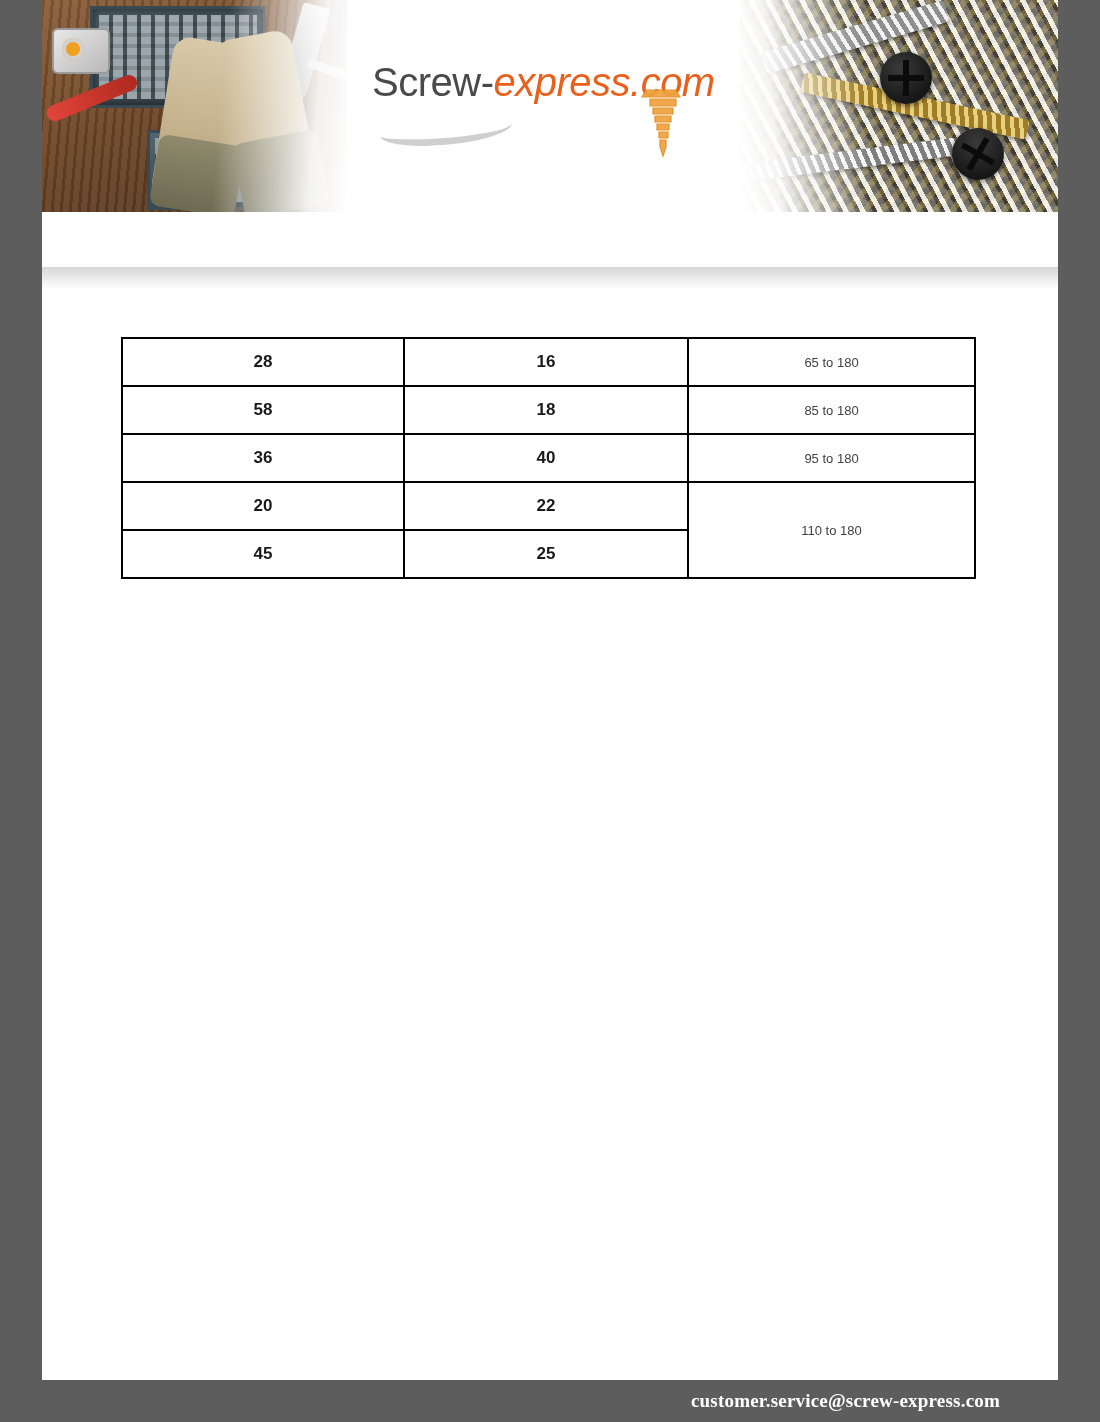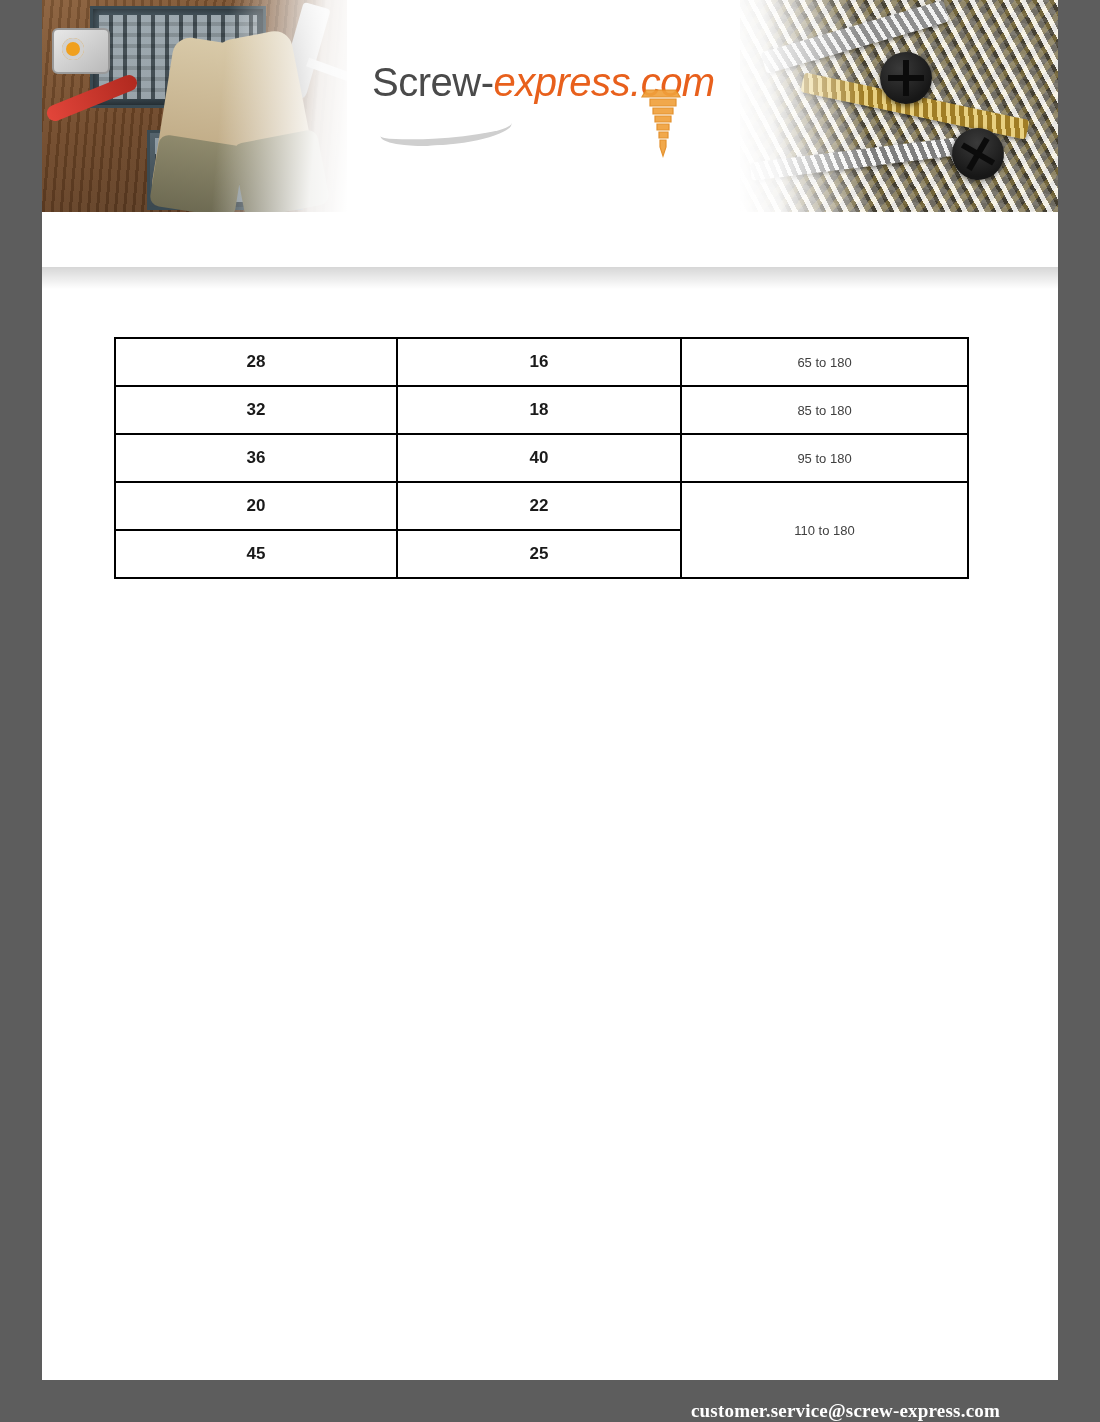--- a/index.html
+++ b/index.html
@@ -286,21 +286,21 @@
     left: 42px;
     top: 267px;
     width: 1016px;
     height: 22px;
     background: linear-gradient(180deg, rgba(0,0,0,.16), rgba(0,0,0,0));
   }
 
   
   .table-wrap {
     position: absolute;
-    left: 114px;
+    left: 121px;
     top: 337px;
     width: 853px;
   }
   table.spec {
     border-collapse: collapse;
     width: 853px;
     table-layout: fixed;
   }
   table.spec col.c1 { width: 282px; }
   table.spec col.c2 { width: 284px; }
@@ -322,21 +322,21 @@
 
   
   .footer-bar {
     position: absolute;
     left: 0;
     bottom: 0;
     width: 1100px;
     height: 42px;
     background: #5d5d5d;
     display: flex;
-    align-items: flex-end;
+    align-items: center;
     justify-content: flex-end;
   }
   .footer-bar .email {
     color: #ffffff;
     font-family: "Liberation Serif", serif;
     font-weight: bold;
     font-size: 19px;
     margin-right: 100px;
     letter-spacing: .2px;
   }
@@ -412,21 +412,21 @@
           <col class="c2">
           <col class="c3">
       </colgroup>
       <tbody>
         <tr>
           <td>28</td>
           <td>16</td>
           <td class="range">65 to 180</td>
         </tr>
         <tr>
-          <td>32</td>
+          <td>58</td>
           <td>18</td>
           <td class="range">85 to 180</td>
         </tr>
         <tr>
           <td>36</td>
           <td>40</td>
           <td class="range">95 to 180</td>
         </tr>
         <tr>
           <td>20</td>

